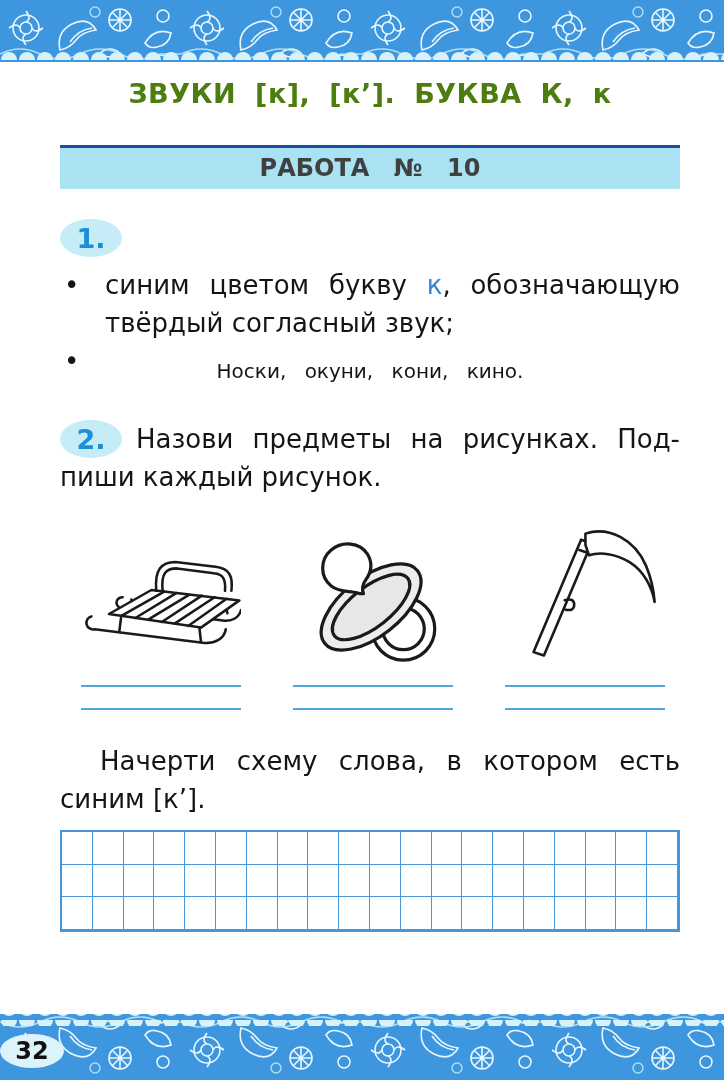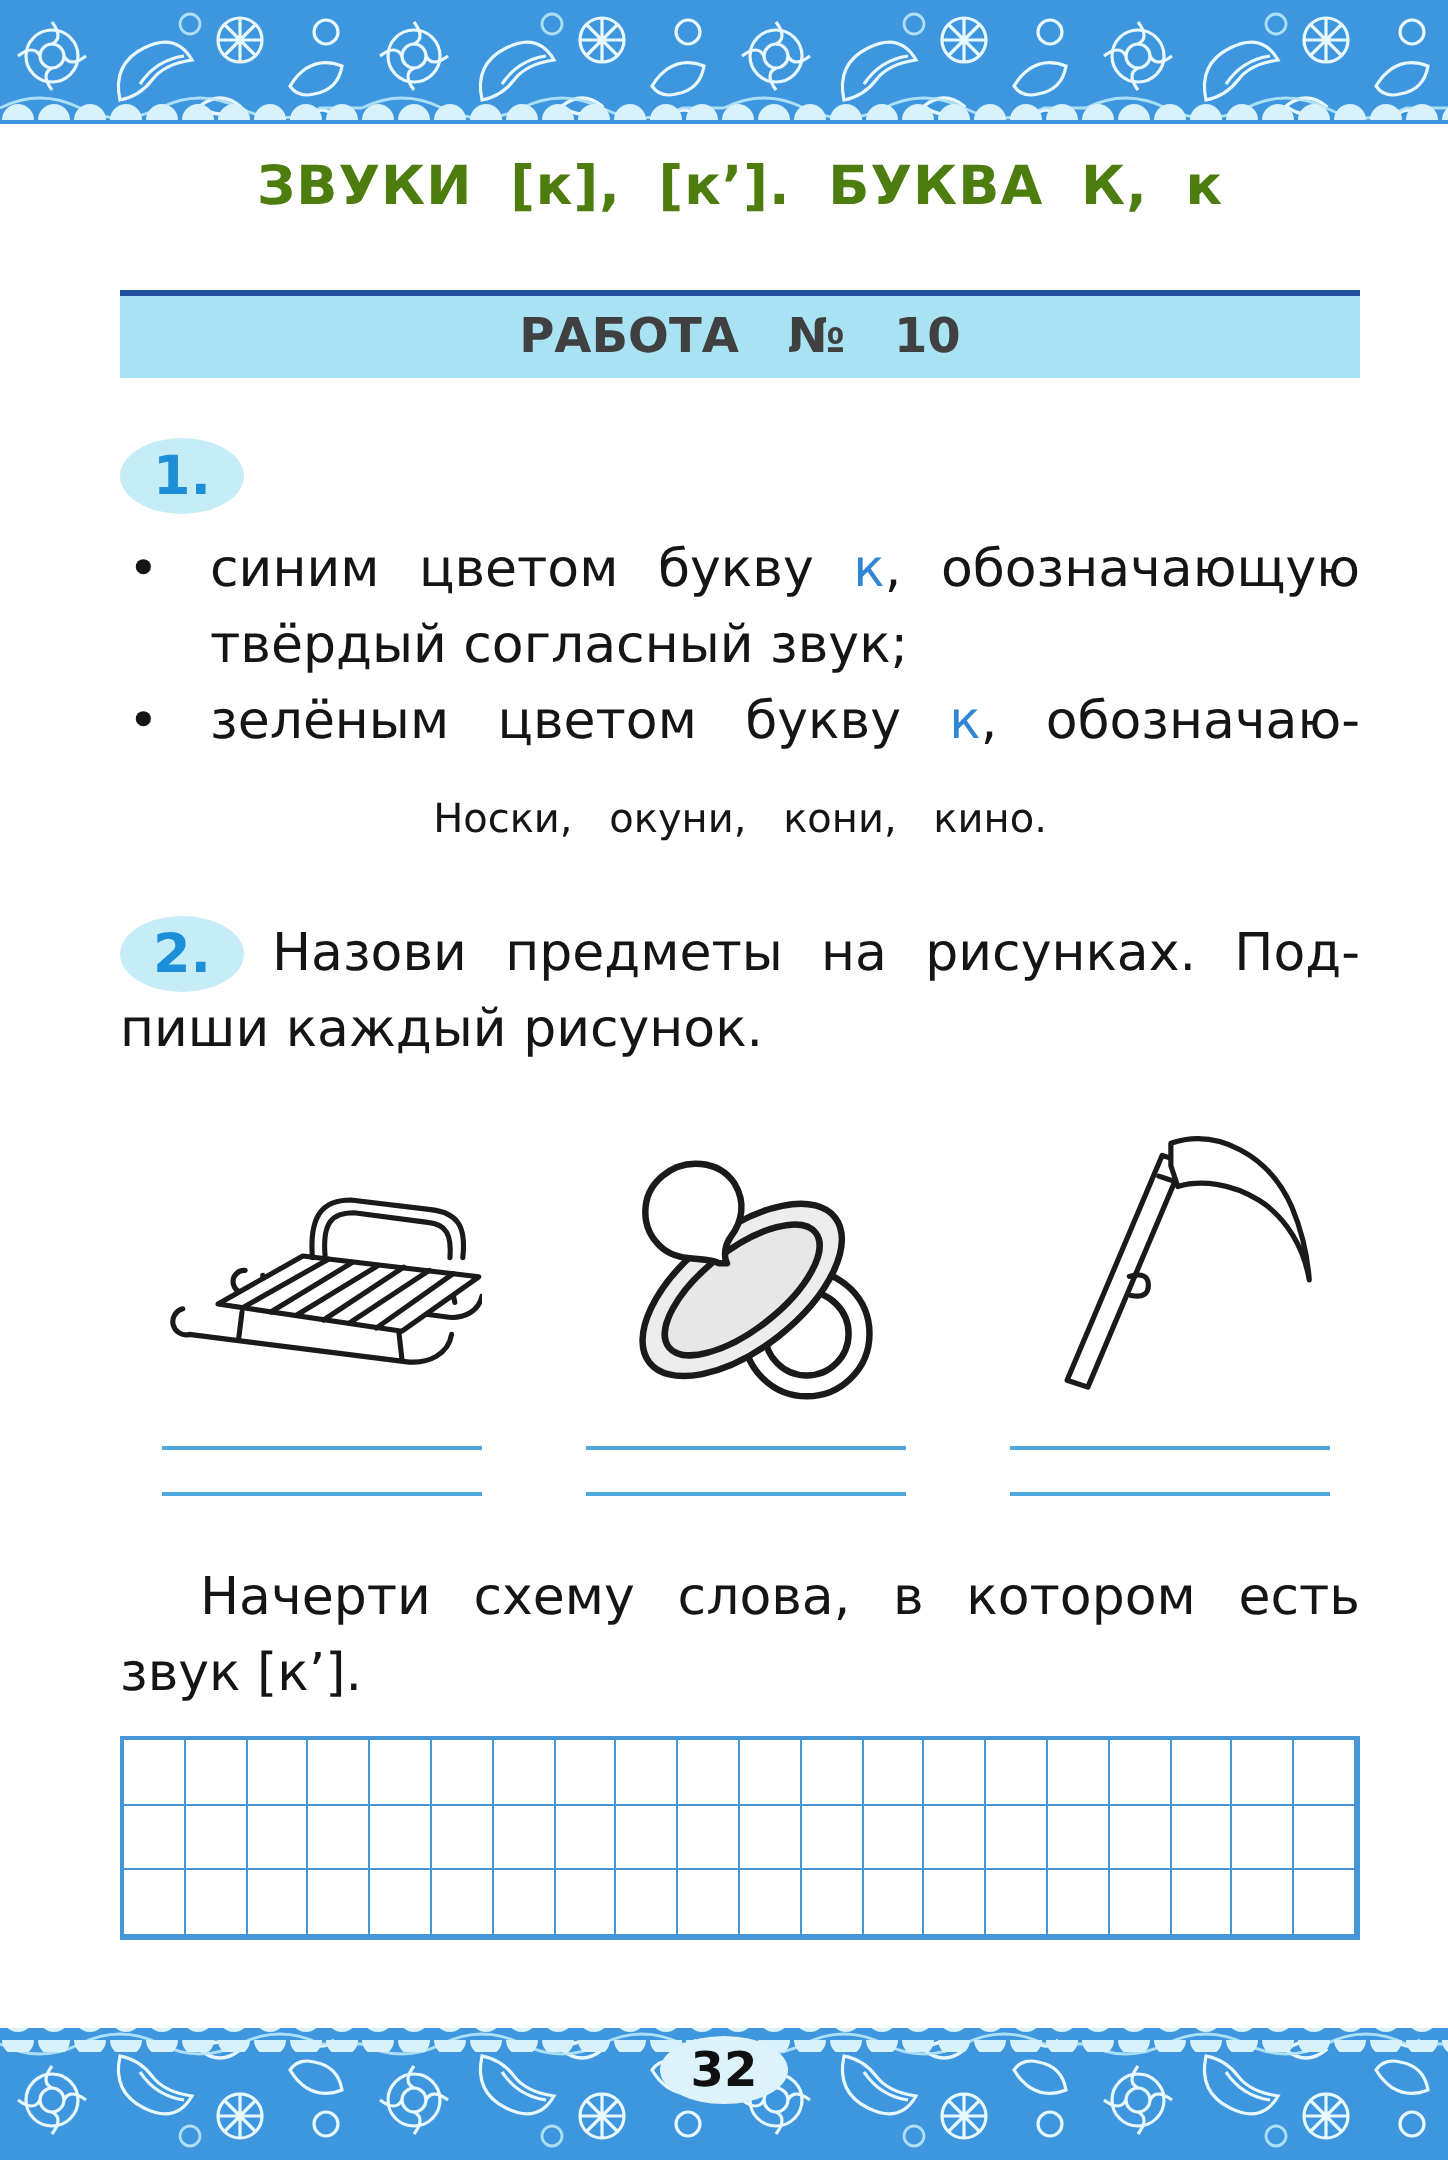--- a/index.html
+++ b/index.html
@@ -50,21 +50,21 @@
   .exercise{margin-top:32px;}
   .indent{text-indent:40px;}
   
   .letter-grid{
     margin-top:12px;display:grid;width:620px;height:102px;
     border:2px solid #4796d8;box-sizing:border-box;
   }
   .grid-cell{border-right:1px solid #4796d8;border-bottom:1px solid #4796d8;box-sizing:border-box;}
   
   .page-number-wrap{
-    position:absolute;left:0;bottom:28px;width:724px;display:flex;justify-content:center;z-index:3;
+    position:absolute;left:0;bottom:12px;width:724px;display:flex;z-index:3;
   }
   .page-number{
     min-width:64px;height:34px;border-radius:50%;background:#dcf3fb;
     display:flex;align-items:center;justify-content:center;
     font-weight:bold;font-size:24px;color:#111;
   }
   svg.illu{display:block;}
 </style>
 </head>
 <body>
@@ -115,21 +115,20 @@
   </div>
 
   <div class="bullet-block">
     <span class="bullet-dot">•</span>
     <div class="t-line just"><span>синим цветом букву</span> <span class="blue-k">к</span><span>, обозначающую</span></div>
     <div class="t-line">твёрдый согласный звук;</div>
   </div>
 
   <div class="bullet-block" style="margin-top:0;">
     <span class="bullet-dot">•</span>
-    <div class="t-line just"><span>зелёным цветом букву</span> <span class="blue-k">к</span><span>, обозначаю-</span></div>
   </div>
 
   <div class="words-line">Носки, окуни, кони, кино.</div>
 
   <div class="task-header">
     <div class="badge">
       <span>2.</span>
     </div>
     <div class="t-line just flex1">Назови предметы на рисунках. Под-</div>
   </div>
@@ -200,21 +199,21 @@
           </g>
         </svg>
       </div>
       <div class="write-line wl1"></div>
       <div class="write-line wl2"></div>
     </div>
   </div>
 
   <div class="exercise">
     <div class="t-line just indent">Начерти схему слова, в котором есть</div>
-    <div class="t-line">звук [к’].</div>
+    <div class="t-line">синим [к’].</div>
   </div>
 
   <div class="letter-grid" style="grid-template-columns: repeat(20, 1fr);">
       <div class="grid-cell"></div>
       <div class="grid-cell"></div>
       <div class="grid-cell"></div>
       <div class="grid-cell"></div>
       <div class="grid-cell"></div>
       <div class="grid-cell"></div>
       <div class="grid-cell"></div>

